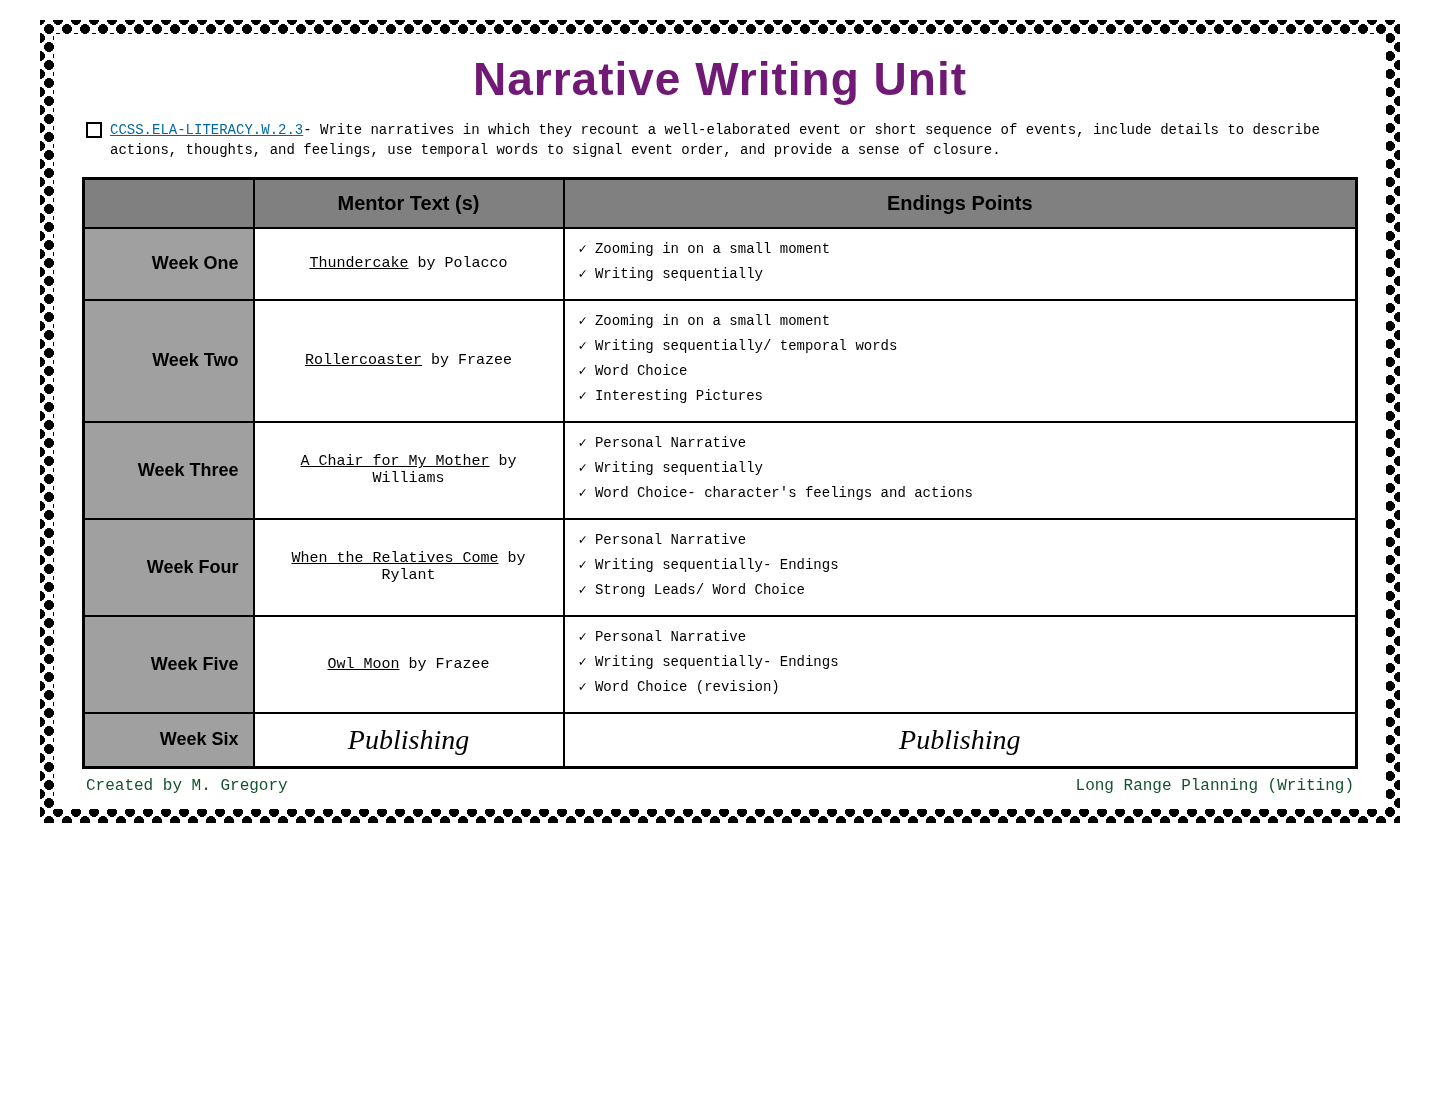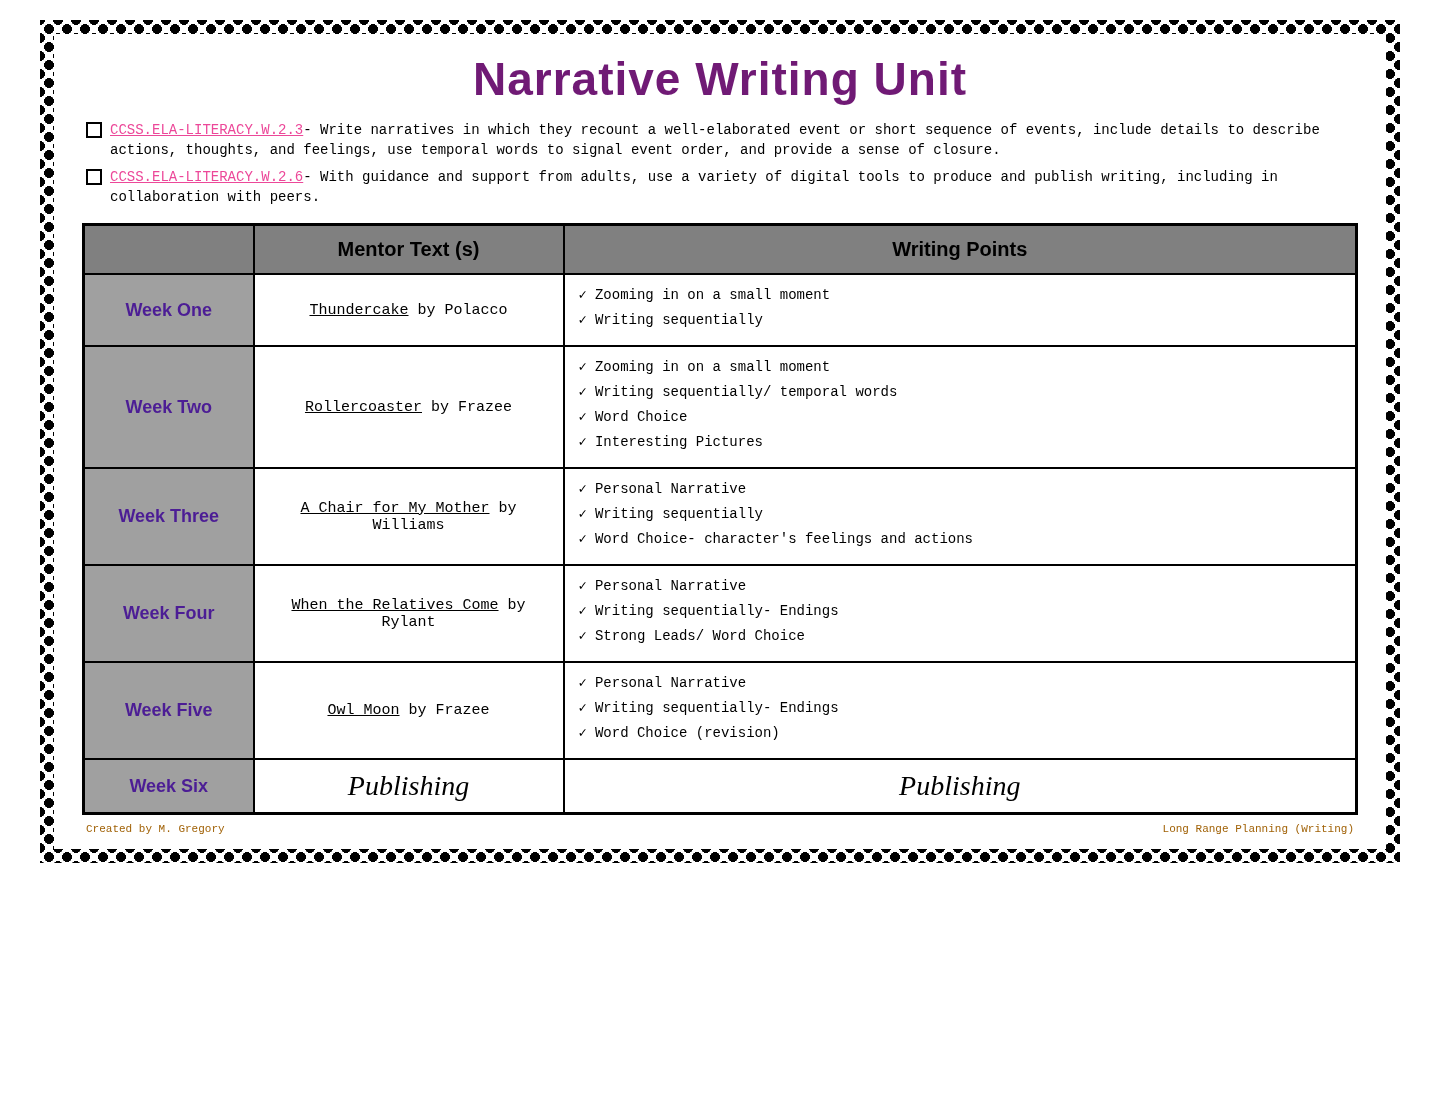--- a/index.html
+++ b/index.html
@@ -60,21 +60,21 @@
       width: 16px;
       height: 16px;
       border: 2px solid #000;
       display: inline-block;
       flex-shrink: 0;
       margin-right: 8px;
       margin-top: 2px;
     }
 
     .standard-link {
-      color: #ec4899;
+      color: #0369a1;
       text-decoration: underline;
       font-family: 'Courier New', Courier, monospace;
       font-size: 14px;
     }
 
     .standard-text {
       font-family: 'Courier New', Courier, monospace;
       font-size: 14px;
       color: #000;
     }
@@ -101,23 +101,23 @@
       font-weight: 900;
       text-align: center;
       padding: 12px 0;
     }
 
     .week-cell {
       background: #a0a0a0;
       font-family: 'Arial Black', 'Arial', sans-serif;
       font-size: 18px;
       font-weight: 900;
-      text-align: center;
+      text-align: right;
       width: 170px;
-      color: #4c1d95;
+      color: #000000;
     }
 
     .mentor-cell {
       text-align: center;
       font-family: 'Courier New', Courier, monospace;
       font-size: 15px;
       width: 310px;
       vertical-align: middle;
       background: #fff;
     }
@@ -162,22 +162,22 @@
       background: #fff;
       vertical-align: middle;
       padding: 18px;
     }
 
     .footer-row {
       display: flex;
       justify-content: space-between;
       margin-top: 8px;
       font-family: 'Courier New', Courier, monospace;
-      font-size: 11px;
-      color: #a16207;
+      font-size: 16px;
+      color: #14532d;
       padding: 0 4px;
     }
 
     tr:last-child td {
       height: 52px;
     }
   </style>
 </head>
 <body>
 
@@ -186,34 +186,28 @@
 
     <h1 class="page-title">Narrative Writing Unit</h1>
 
     <ul class="standards-list">
       <li>
         <span class="checkbox"></span>
         <span class="standard-text">
           <a class="standard-link" href="#">CCSS.ELA-LITERACY.W.2.3</a><span>- Write narratives in which they recount a well-elaborated event or short sequence of events, include details to describe actions, thoughts, and feelings, use temporal words to signal event order, and provide a sense of closure.</span>
         </span>
       </li>
-      <li>
-        <span class="checkbox"></span>
-        <span class="standard-text">
-          <a class="standard-link" href="#">CCSS.ELA-LITERACY.W.2.6</a><span>- With guidance and support from adults, use a variety of digital tools to produce and publish writing, including in collaboration with peers.</span>
-        </span>
-      </li>
     </ul>
 
     <table class="main-table">
       <thead>
         <tr class="header-row">
           <th></th>
           <th>Mentor Text (s)</th>
-          <th>Writing Points</th>
+          <th>Endings Points</th>
         </tr>
       </thead>
       <tbody id="table-body">
 
       <tr>
             <td class="week-cell">Week One</td>
             <td class="mentor-cell"><u>Thundercake</u> by Polacco</td>
             <td class="teaching-cell">
               <ul>
                 <li><span class="check-mark">✓</span>Zooming in on a small moment</li>

